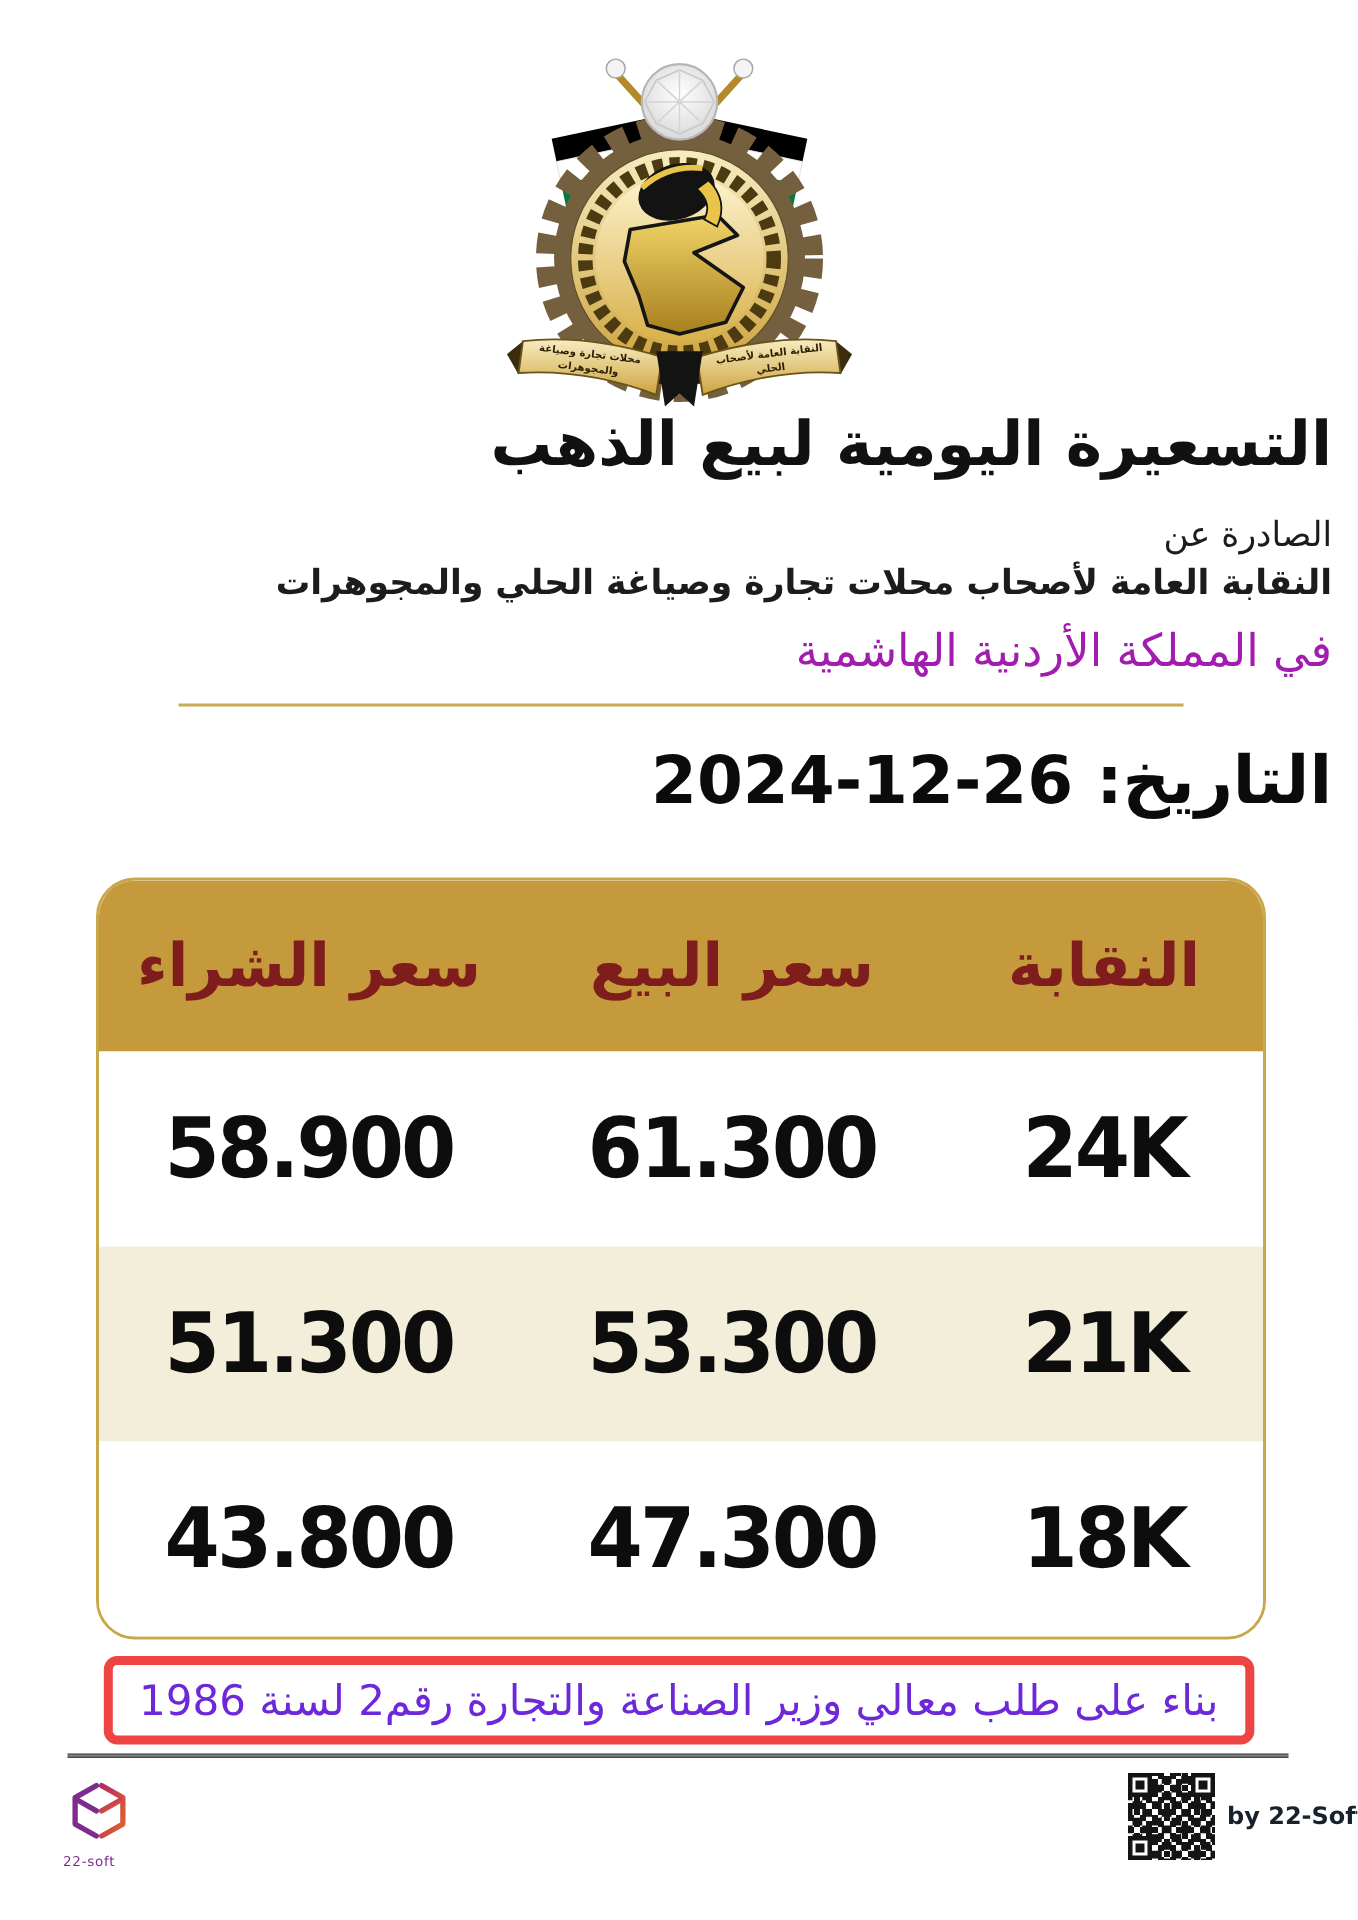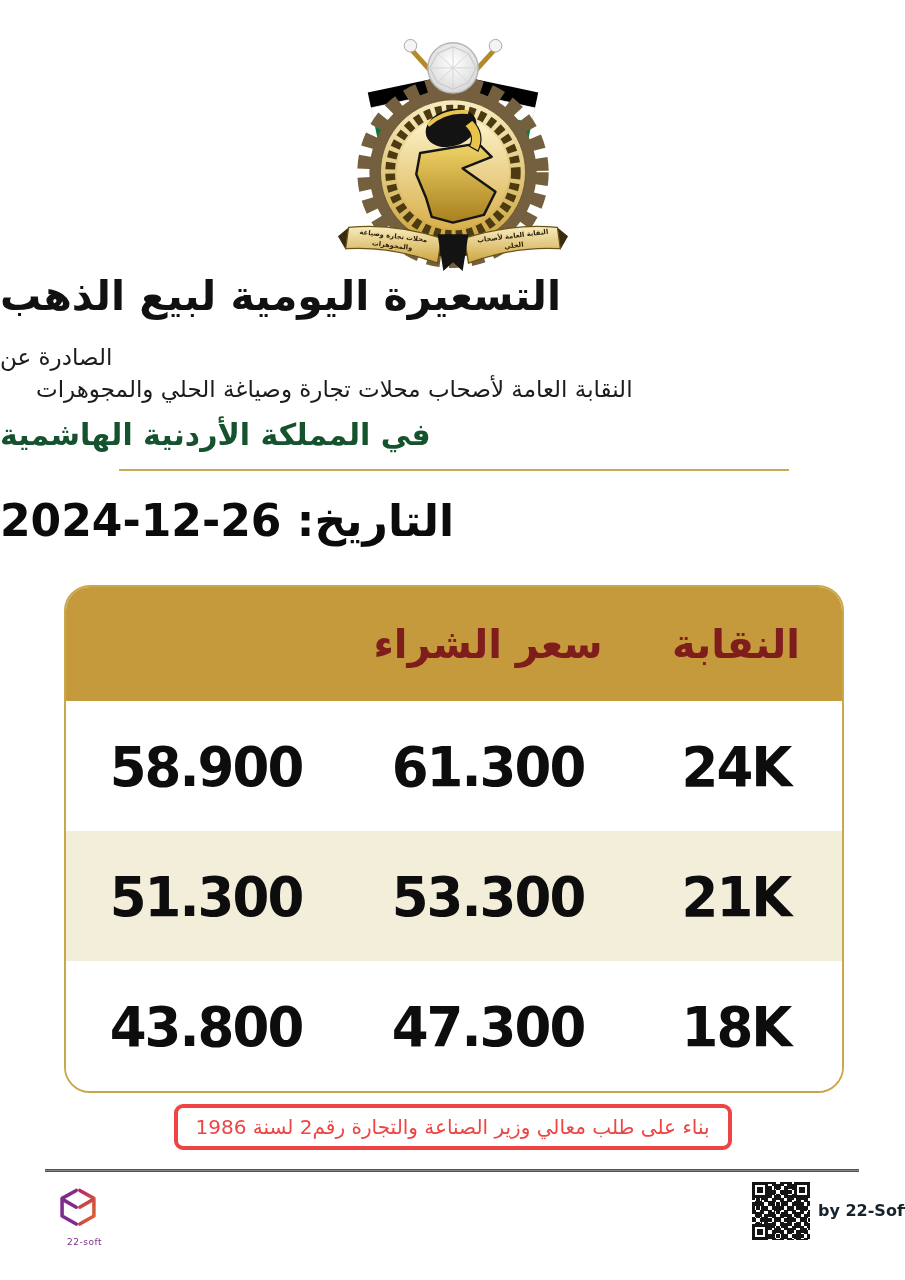--- a/index.html
+++ b/index.html
@@ -1,56 +1,56 @@
 <!DOCTYPE html>
 <html lang="ar"><head>
 <meta charset="utf-8">
 <style>
   * { margin:0; padding:0; box-sizing:border-box; }
   body { background:#e9e9e9; font-family:"DejaVu Sans", sans-serif; }
   .page {
     position:relative; width:905px; height:1280px; margin:0 auto;
     background:#ffffff; overflow:hidden;
   }
-  .center-text { position:absolute; left:0; right:17px; text-align:left; direction:rtl; color:#111; }
+  .center-text { position:absolute; left:0; right:17px; text-align:right; direction:rtl; color:#111; }
 
   .emblem { position:absolute; left:337px; top:26px; width:232px; height:254px; }
 
   .main-title   { top:272px; font-size:41px; font-weight:700; letter-spacing:-.5px; }
   .issued-by    { top:344px; font-size:23px; font-weight:500; color:#1c1c1c; }
-  .org-line     { top:376px; font-size:23px; font-weight:400; color:#1c1c1c;margin-left:36px; }
-  .country-line { top:417px; font-size:30px; font-weight:700; color:#14532d; }
+  .org-line     { top:376px; font-size:23px; font-weight:700; color:#1c1c1c;margin-left:36px; }
+  .country-line { top:417px; font-size:30px; font-weight:400; color:#a21caf; }
 
   .gold-divider { position:absolute; left:119px; top:469px; width:670px; height:2px; background:#c9ab55; }
 
   .date-line { top:495px; font-size:44px; font-weight:700; color:#0b0b0b; }
 
   .price-table {
     position:absolute; left:64px; top:585px; width:780px;
     border:2px solid #c9a84c; border-radius:26px; overflow:hidden;
     direction:rtl; background:#fff;
   }
   .t-row { display:grid; grid-template-columns:212px 284px 280px; }
   .t-head { height:114px; background:#c49a3c; }
   .t-body-row { height:130px; background:#ffffff; }
   .t-body-row.alt { background:#f3eeda; }
   .t-cell { display:flex; align-items:center; justify-content:center; }
   .t-head .t-cell { font-size:40px; font-weight:700; color:#7f1d1d; }
   .t-body-row .t-cell { font-size:53px; font-weight:800; color:#0d0d0d; letter-spacing:-2px; transform:scaleY(1.05); }
 
   .note-box {
     position:absolute; left:50%; transform:translateX(-50%); top:1104px;
-    border:4px solid #ef4444; border-radius:9px; padding:7px 18px;
-    font-size:20px; color:#ef4444; direction:rtl; white-space:nowrap; background:#fff;
+    border:6px solid #ef4444; border-radius:9px; padding:7px 18px;
+    font-size:28px; color:#6d28d9; direction:rtl; white-space:nowrap; background:#fff;
   }
 
   .bottom-divider { position:absolute; left:45px; top:1169px; width:814px; height:3px;
     background:linear-gradient(#343434,#8a8a8a,#343434); }
 
-  .brand-left { position:absolute; left:42px; top:1186px; width:60px; text-align:right; }
+  .brand-left { position:absolute; left:42px; top:1186px; width:60px; text-align:left; }
   .brand-left .label { font-size:9px; color:#7e2c8c; letter-spacing:.5px; margin-top:1px; }
 
   .qr { position:absolute; left:752px; top:1182px; width:58px; height:58px; background-color:#fff;
     background-image:
       repeating-conic-gradient(#141414 0% 25%, transparent 0% 50%),
       repeating-conic-gradient(#141414 0% 25%, transparent 0% 50%);
     background-size:8px 8px, 13px 11px; background-position:0 0, 3px 2px; }
   .qr .finder { position:absolute; width:16px; height:16px; border:3.5px solid #141414; background:#fff; }
   .qr .finder::after { content:''; display:block; width:6px; height:6px; margin:1.5px; background:#141414; }
   .qr .f-tl { left:0; top:0; } .qr .f-tr { right:0; top:0; } .qr .f-bl { left:0; bottom:0; }
@@ -148,20 +148,21 @@
   <div class="center-text main-title">التسعيرة اليومية لبيع الذهب</div>
   <div class="center-text issued-by">الصادرة عن</div>
   <div class="center-text org-line">النقابة العامة لأصحاب محلات تجارة وصياغة الحلي والمجوهرات</div>
   <div class="center-text country-line">في المملكة الأردنية الهاشمية</div>
   <div class="gold-divider"></div>
   <div class="center-text date-line">التاريخ: 26-12-2024</div>
 
   <div class="price-table">
     <div class="t-row t-head">
       <div class="t-cell">النقابة</div>
+      <div class="t-cell">سعر البيع</div>
       <div class="t-cell">سعر الشراء</div>
     </div>
     <div class="t-row t-body-row">
       <div class="t-cell">24K</div>
       <div class="t-cell">61.300</div>
       <div class="t-cell">58.900</div>
     </div>
     <div class="t-row t-body-row alt">
       <div class="t-cell">21K</div>
       <div class="t-cell">53.300</div>

